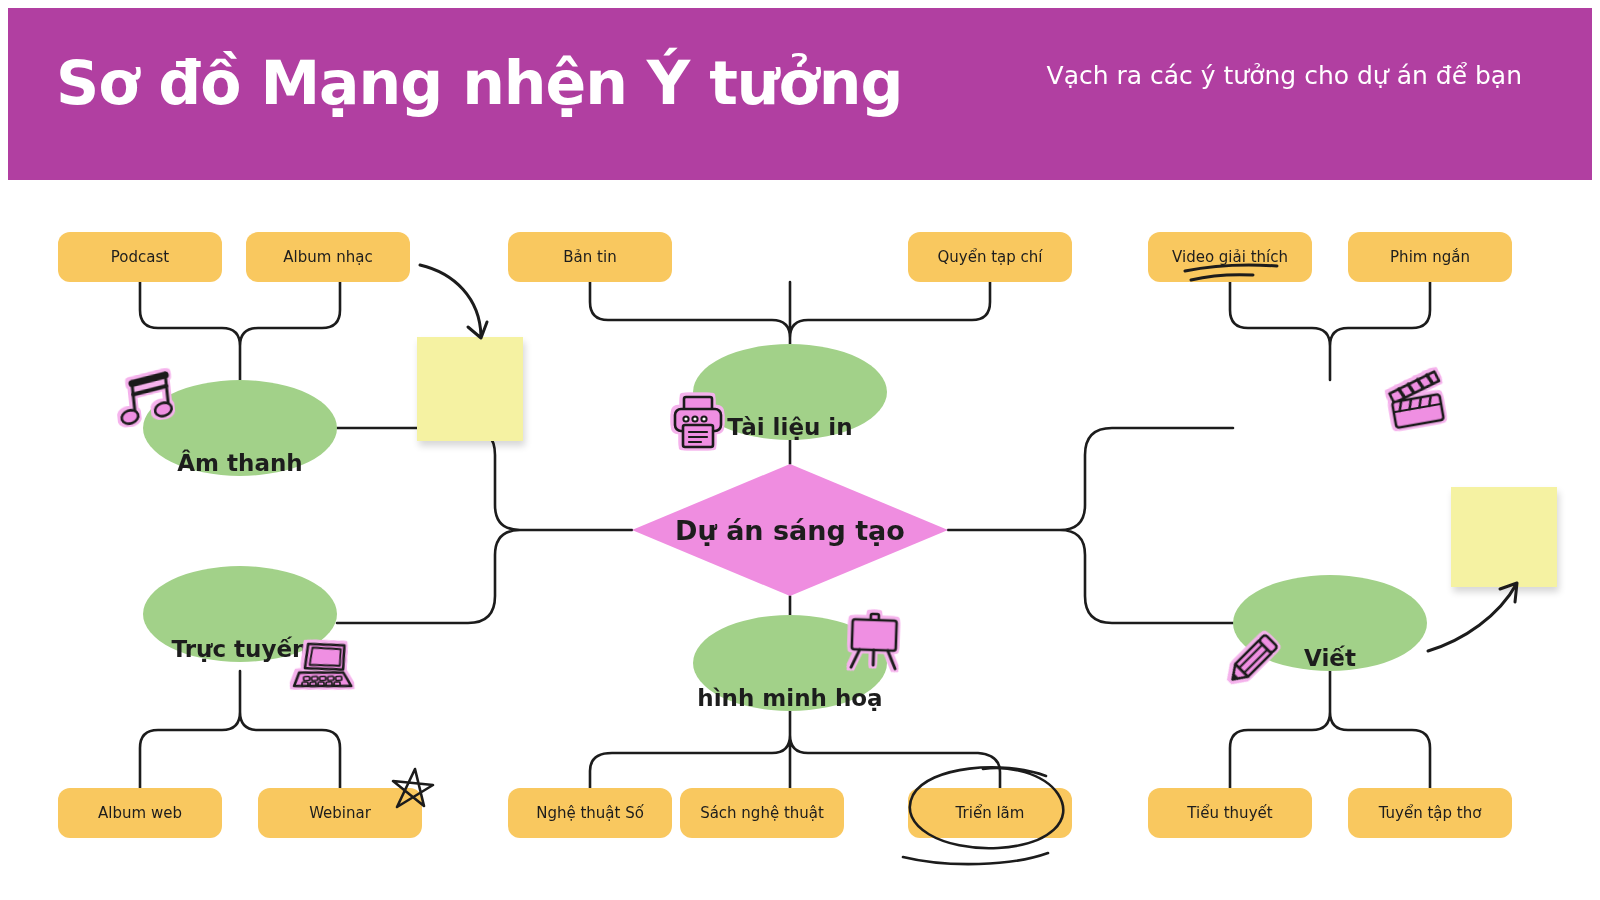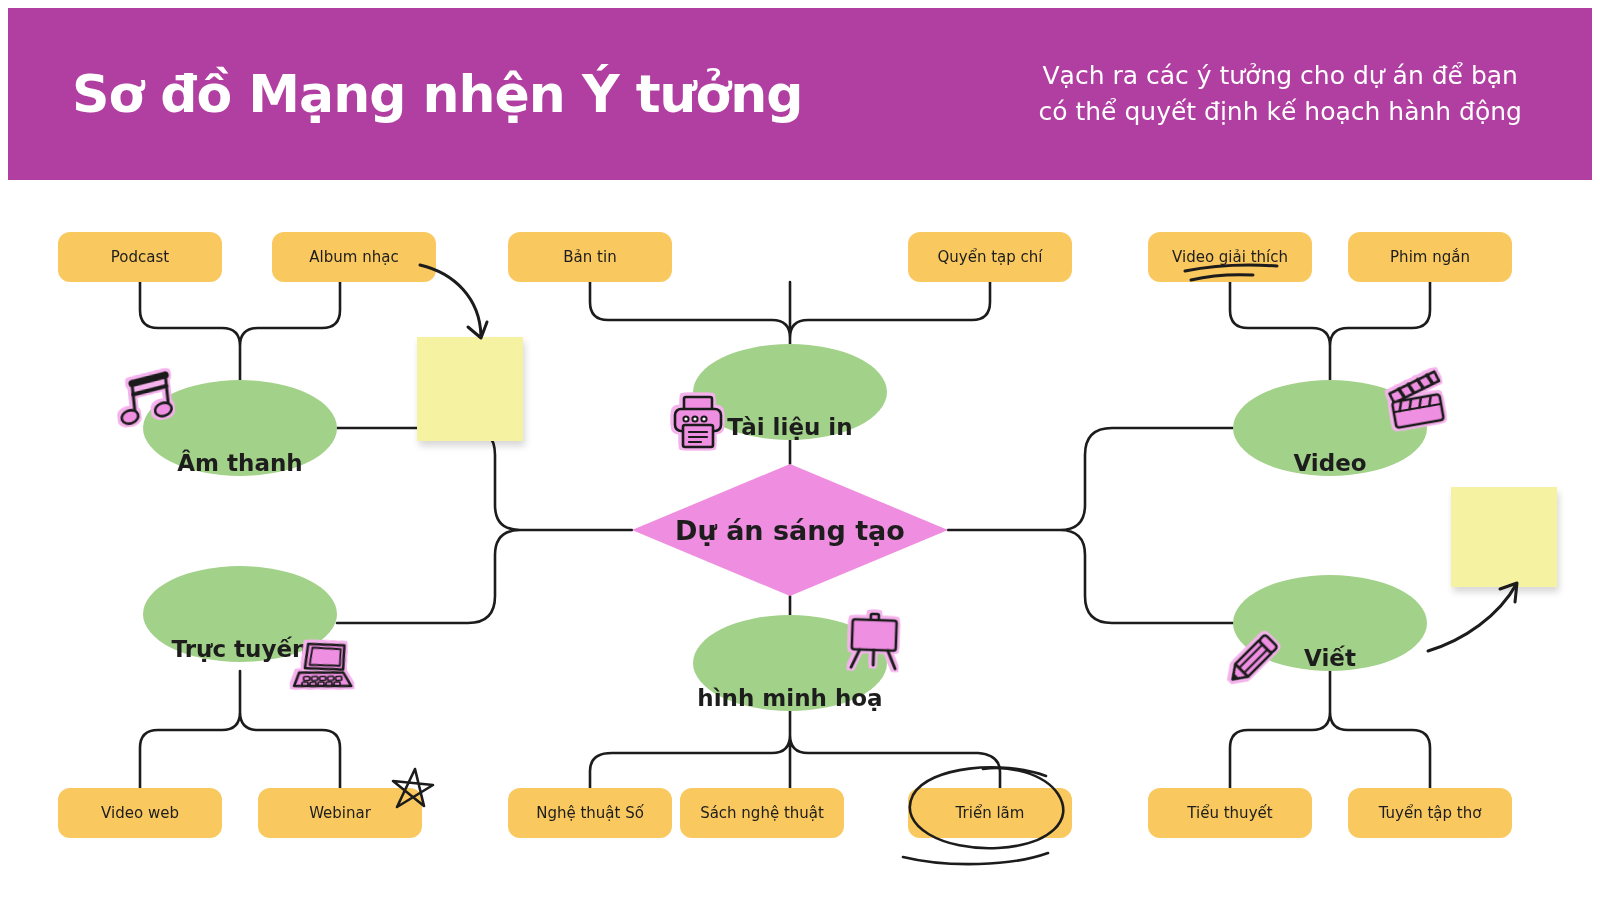--- a/index.html
+++ b/index.html
@@ -1,20 +1,20 @@
 <!DOCTYPE html>
 <html style="--header-bg: #B13FA1; --header-text: #FFFFFF; --box-fill: #F9C85F; --ellipse-fill: #A2D189; --diamond-fill: #EF8DE0; --sticky-fill: #F5F2A2; --icon-pink: #EF8FE2; --icon-halo: #F5B2EC; --line: #1C1C1C; --text: #1D1D1D;"><head>
 <meta charset="utf-8">
 <style>
   html,body{margin:0;padding:0;background:#fff;}
   .canvas{position:relative;width:1600px;height:900px;background:#fff;overflow:hidden;
           font-family:"DejaVu Sans","Liberation Sans",sans-serif;color:var(--text,#1d1d1d);}
   
   .banner{position:absolute;left:8px;top:8px;right:8px;height:172px;background:var(--header-bg,#B13FA1);}
-  .banner h1{position:absolute;left:48px;top:40px;margin:16px;font-size:52px;font-weight:bold;
+  .banner h1{position:absolute;left:48px;top:40px;margin:0;font-size:60px;font-weight:bold;
              color:var(--header-text,#fff);letter-spacing:-1px;}
   .subtitle{position:absolute;right:70px;top:50px;text-align:center;font-size:25px;line-height:1.45;
             color:var(--header-text,#fff);}
   
   svg.layer{position:absolute;left:0;top:0;width:1600px;height:900px;}
   svg.layer path{fill:none;stroke:var(--line,#1c1c1c);stroke-width:2.6;stroke-linecap:round;stroke-linejoin:round;}
   
   .box{position:absolute;width:164px;height:50px;background:var(--box-fill,#F9C85F);border-radius:12px;
        display:flex;align-items:center;justify-content:center;font-size:15px;text-align:center;}
   .ellipse{position:absolute;width:194px;height:96px;background:var(--ellipse-fill,#A2D189);border-radius:50%;
@@ -41,57 +41,56 @@
 </style>
 </head>
 <body>
 
 <div class="canvas">
 
   <div class="banner">
     <h1>Sơ đồ Mạng nhện Ý tưởng</h1>
     <div class="subtitle">
       <div>Vạch ra các ý tưởng cho dự án để bạn</div>
-      <div>có thể quyết định kế hoạch hành động</div>
     </div>
   </div>
 
   <svg class="layer" viewBox="0 0 1600 900">
     <path d="M140 282 V310 Q140 328 158 328 H222 Q240 328 240 346 V380 M340 282 V310 Q340 328 322 328 H258 Q240 328 240 346"></path>
     <path d="M590 282 V302 Q590 320 608 320 H772 Q790 320 790 338 V344 M990 282 V302 Q990 320 972 320 H808 Q790 320 790 338 M790 282 V344"></path>
     <path d="M1230 282 V310 Q1230 328 1248 328 H1312 Q1330 328 1330 346 V380 M1430 282 V310 Q1430 328 1412 328 H1348 Q1330 328 1330 346"></path>
     <path d="M790 440 V464 M790 596 V615"></path>
     <path d="M337 428 H468 Q495 428 495 455 V505 Q495 530 520 530 H632 M337 623 H468 Q495 623 495 596 V555 Q495 530 520 530"></path>
     <path d="M1233 428 H1112 Q1085 428 1085 455 V505 Q1085 530 1060 530 H948 M1233 623 H1112 Q1085 623 1085 596 V555 Q1085 530 1060 530"></path>
     <path d="M240 671 V712 Q240 730 222 730 H158 Q140 730 140 748 V788 M240 712 Q240 730 258 730 H322 Q340 730 340 748 V788"></path>
     <path d="M790 711 V788 M790 735 Q790 753 772 753 H612 Q590 753 590 771 V788 M790 735 Q790 753 808 753 H978 Q1000 755 1000 772 V788"></path>
     <path d="M1330 671 V712 Q1330 730 1312 730 H1248 Q1230 730 1230 748 V788 M1330 712 Q1330 730 1348 730 H1412 Q1430 730 1430 748 V788"></path>
   </svg>
 
   <div class="box" style="left:58px;top:232px">
       <span>Podcast</span>
     </div>
-  <div class="box" style="left:272px;top:232px">
+  <div class="box" style="left:246px;top:232px">
       <span>Album nhạc</span>
     </div>
   <div class="box" style="left:508px;top:232px">
       <span>Bản tin</span>
     </div>
   <div class="box" style="left:908px;top:232px">
       <span>Quyển tạp chí</span>
     </div>
   <div class="box" style="left:1148px;top:232px">
       <span>Video giải thích</span>
     </div>
   <div class="box" style="left:1348px;top:232px">
       <span>Phim ngắn</span>
     </div>
 
   <div class="box" style="left:58px;top:788px">
-      <span>Video web</span>
+      <span>Album web</span>
     </div>
   <div class="box" style="left:258px;top:788px">
       <span>Webinar</span>
     </div>
   <div class="box" style="left:508px;top:788px">
       <span>Nghệ thuật Số</span>
     </div>
   <div class="box" style="left:680px;top:788px">
       <span>Sách nghệ thuật</span>
     </div>
@@ -103,23 +102,20 @@
     </div>
   <div class="box" style="left:1348px;top:788px">
       <span>Tuyển tập thơ</span>
     </div>
 
   <div class="ellipse" style="left:143px;top:380px">
       <span>Âm thanh</span>
     </div>
   <div class="ellipse" style="left:693px;top:344px">
       <span>Tài liệu in</span>
-    </div>
-  <div class="ellipse" style="left:1233px;top:380px">
-      <span>Video</span>
     </div>
   <div class="ellipse" style="left:143px;top:566px">
       <span>Trực tuyến</span>
     </div>
   <div class="ellipse" style="left:693px;top:615px">
       <span>hình minh hoạ</span>
     </div>
   <div class="ellipse" style="left:1233px;top:575px">
       <span>Viết</span>
     </div>

